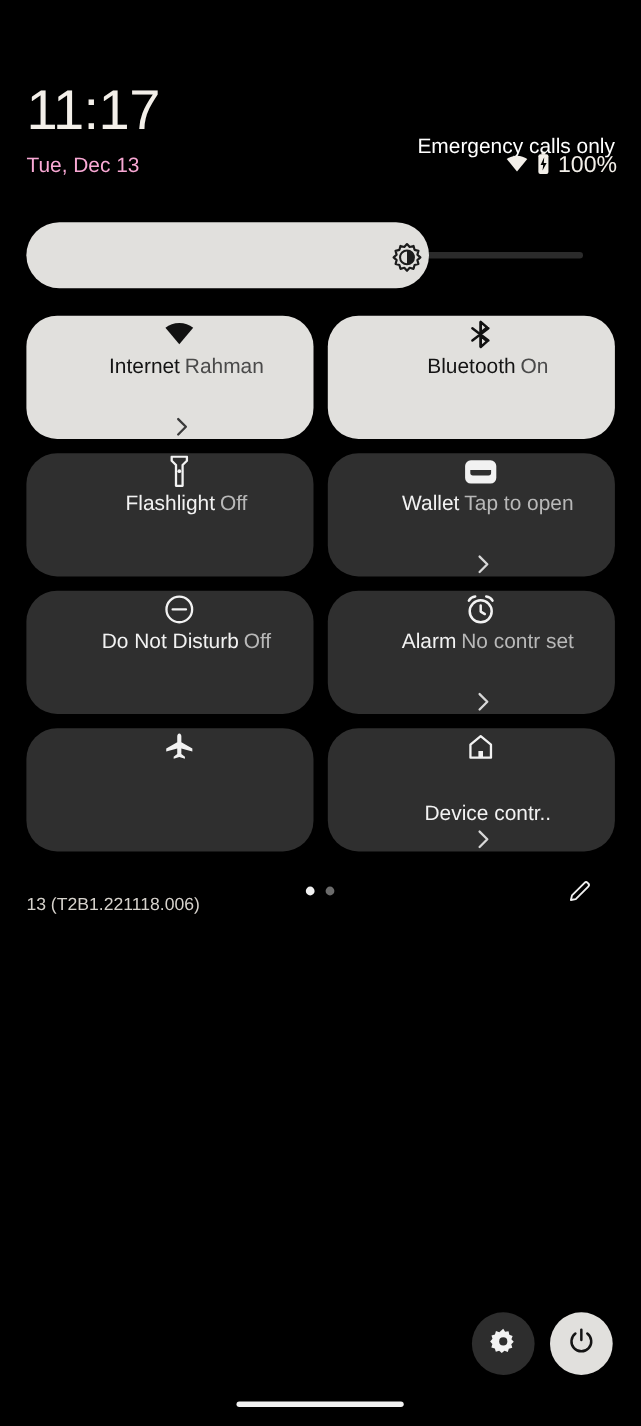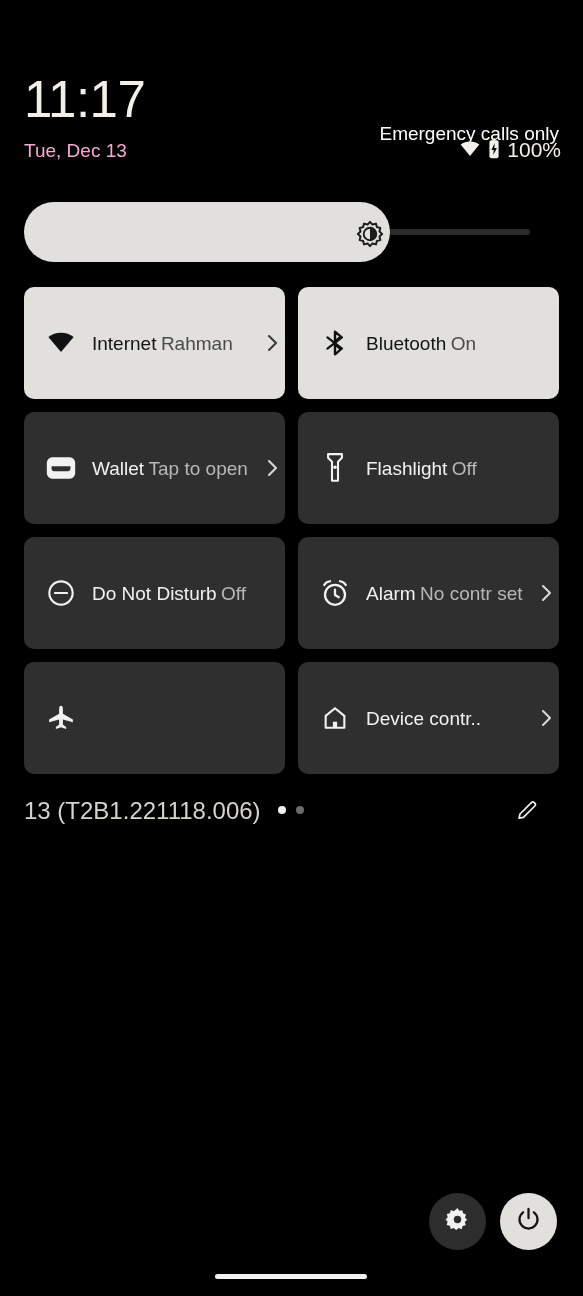--- a/index.html
+++ b/index.html
@@ -52,44 +52,44 @@
   .bright-icon {
     position: absolute; left: 332px; top: 18px; width: 28px; height: 28px;
   }
 
   
   .tiles { position: absolute; left: 24px; top: 287px; width: 535px; }
   .tile-row { display: flex; gap: 13px; margin-bottom: 13px; }
   .tile {
     position: relative;
     width: 261px; height: 112px;
-    border-radius: 10px;
+    border-radius: 28px;
     display: flex; align-items: center;
-    padding-left: 20px; padding-right: 4px;
+    padding-left: 20px; padding-right: 4px; flex-direction: column;
   }
   .tile.active { background: #e1e0dd; }
   .tile.inactive { background: #2f2f2f; }
 
   .tile-icon { width: 34px; height: 34px; flex: 0 0 34px; display: flex; align-items: center; justify-content: center; }
   .tile-texts { margin-left: 14px; flex: 1 1 auto; min-width: 0; }
   .tile-title { font-size: 19px; line-height: 25px; white-space: nowrap; overflow: hidden; }
   .tile-sub   { font-size: 19px; line-height: 25px; white-space: nowrap; overflow: hidden; }
   .tile.active .tile-title { color: #141414; font-weight: 500; }
   .tile.active .tile-sub   { color: #4a4a4a; }
   .tile.inactive .tile-title { color: #f2f2f2; font-weight: 500; }
   .tile.inactive .tile-sub   { color: #b8b8b8; }
   .tile.single .tile-texts { display: flex; align-items: flex-end; }
   .tile.single .tile-title { font-weight: 400; }
   .chevron { flex: 0 0 auto; width: 16px; height: 22px; margin-left: 6px; }
 
   
   .footer { position: absolute; left: 0; top: 798px; width: 583px; height: 34px; }
   .build-label {
-    position: absolute; left: 24px; top: 0;
-    font-size: 24px; color: #d6d2cc; line-height: 26px;
+    position: absolute; left: 24px; top: 12px;
+    font-size: 16px; color: #d6d2cc; line-height: 26px;
   }
   .page-dots {
     position: absolute; left: 278px; top: 8px;
     display: flex; gap: 10px; align-items: center;
   }
   .dot { width: 8px; height: 8px; border-radius: 50%; }
   .dot.on  { background: #f1f1f1; }
   .dot.off { background: #6b6b6b; }
   .edit-btn { position: absolute; right: 44px; top: 0; width: 24px; height: 26px; }
 
@@ -182,46 +182,46 @@
           <span class="tile-title">Bluetooth</span>
           <span class="tile-sub">On</span>
         </span>
       </div>
     </div>
 
     <div class="tile-row">
 
       <div class="tile inactive">
         <span class="tile-icon">
+          <svg width="26" height="30" viewBox="0 0 18 26">
+            <path d="M3 1h12v3.2l-3.4 3.4v16.4H6.4V7.6L3 4.2V1z" fill="none" stroke="#f2f2f2" stroke-width="1.8" stroke-linejoin="round"></path>
+            <circle cx="9" cy="12.4" r="1.5" fill="#f2f2f2"></circle>
+          </svg>
+        </span>
+        <span class="tile-texts">
+          <span class="tile-title">Flashlight</span>
+          <span class="tile-sub">Off</span>
+        </span>
+      </div>
+
+      <div class="tile inactive">
+        <span class="tile-icon">
           <svg width="32" height="26" viewBox="0 0 26 22">
             <rect x="1" y="2" width="24" height="18" rx="4.5" fill="#f2f2f2"></rect>
             <path d="M5 9.5h16v2.2a2 2 0 0 1-2 2H7a2 2 0 0 1-2-2V9.5z" fill="#2f2f2f"></path>
           </svg>
         </span>
         <span class="tile-texts">
           <span class="tile-title">Wallet</span>
           <span class="tile-sub">Tap to open</span>
         </span>
         <span class="chevron">
           <svg width="16" height="22" viewBox="0 0 16 22">
               <path d="M4 4l7 7-7 7" fill="none" stroke="#d8d8d8" stroke-width="2.1" stroke-linecap="round" stroke-linejoin="round"></path>
             </svg>
-        </span>
-      </div>
-
-      <div class="tile inactive">
-        <span class="tile-icon">
-          <svg width="26" height="30" viewBox="0 0 18 26">
-            <path d="M3 1h12v3.2l-3.4 3.4v16.4H6.4V7.6L3 4.2V1z" fill="none" stroke="#f2f2f2" stroke-width="1.8" stroke-linejoin="round"></path>
-            <circle cx="9" cy="12.4" r="1.5" fill="#f2f2f2"></circle>
-          </svg>
-        </span>
-        <span class="tile-texts">
-          <span class="tile-title">Flashlight</span>
-          <span class="tile-sub">Off</span>
         </span>
       </div>
     </div>
 
     <div class="tile-row">
 
       <div class="tile inactive">
         <span class="tile-icon">
           <svg width="28" height="28" viewBox="0 0 24 24">
             <circle cx="12" cy="12" r="10" fill="none" stroke="#f2f2f2" stroke-width="1.8"></circle>

